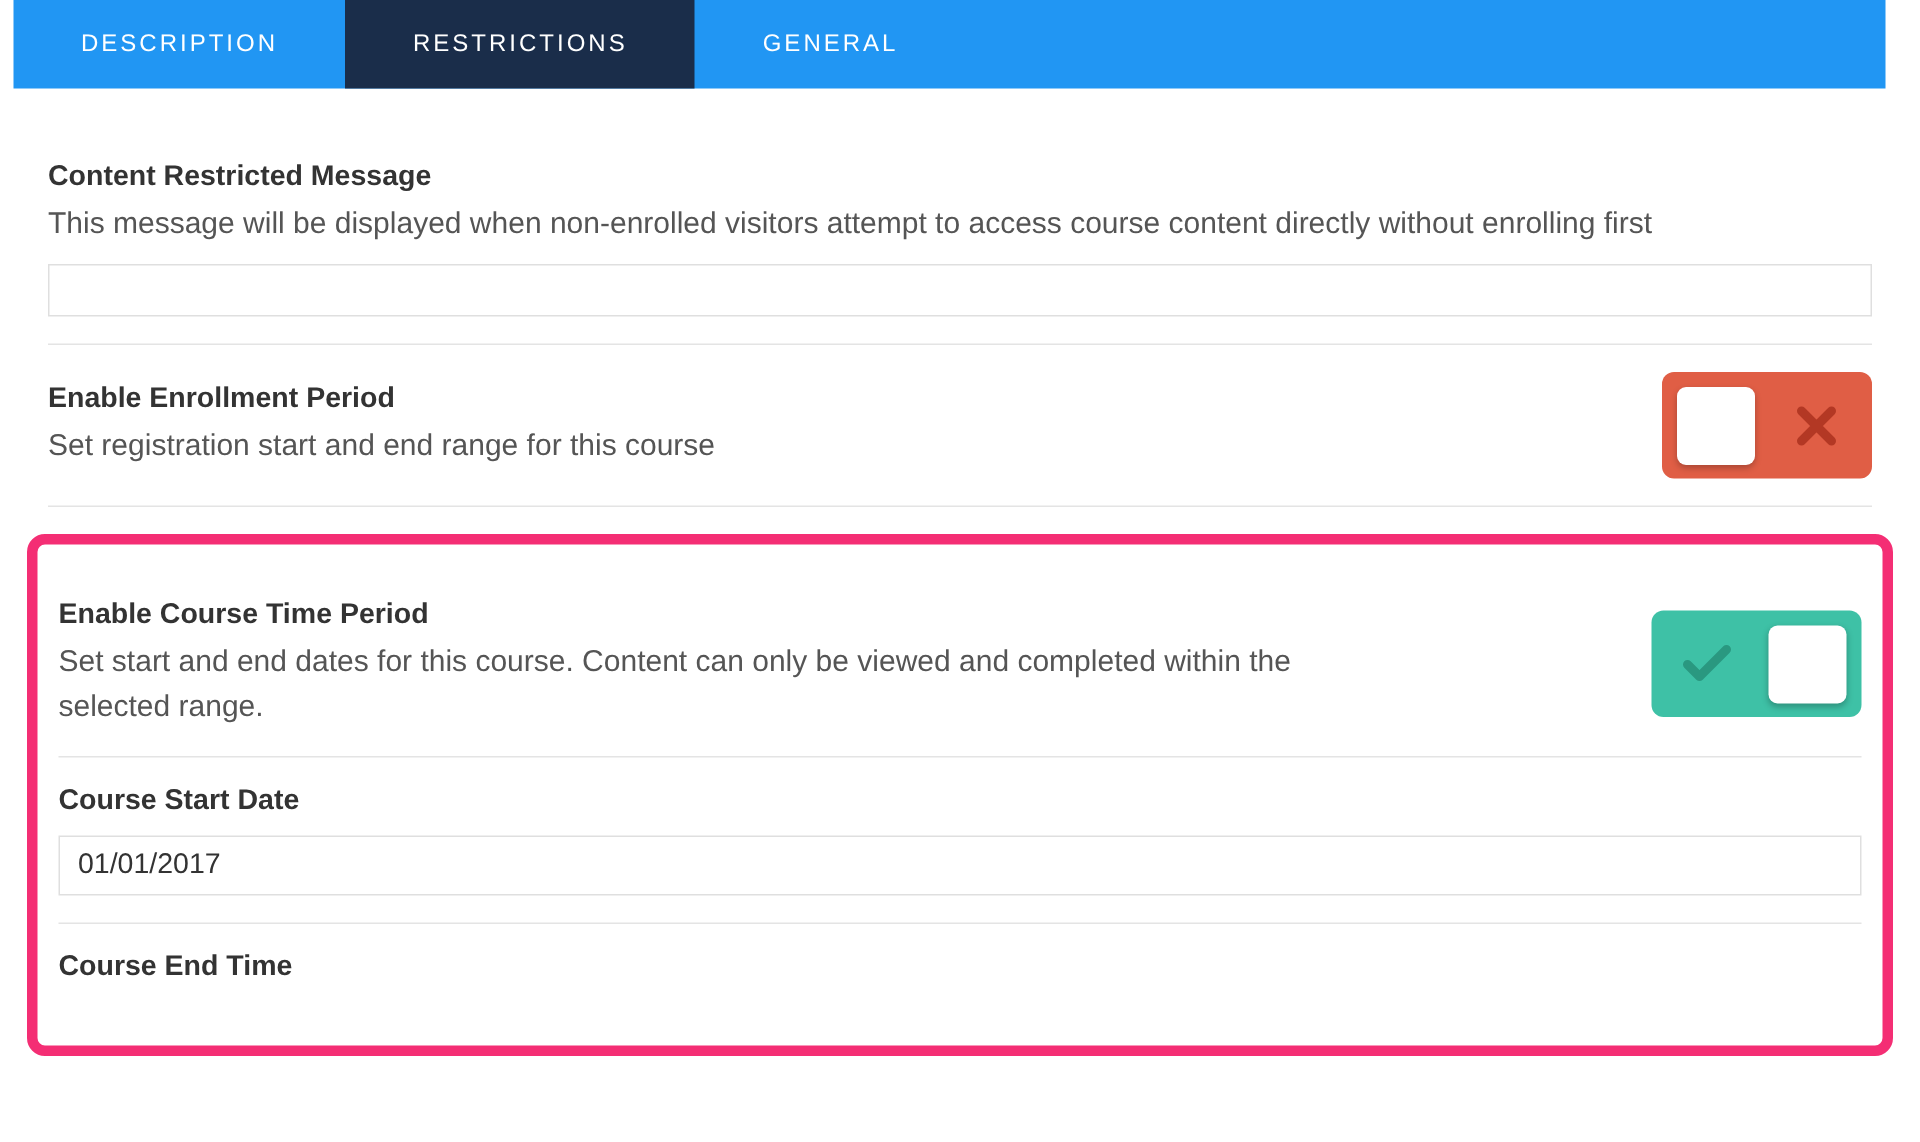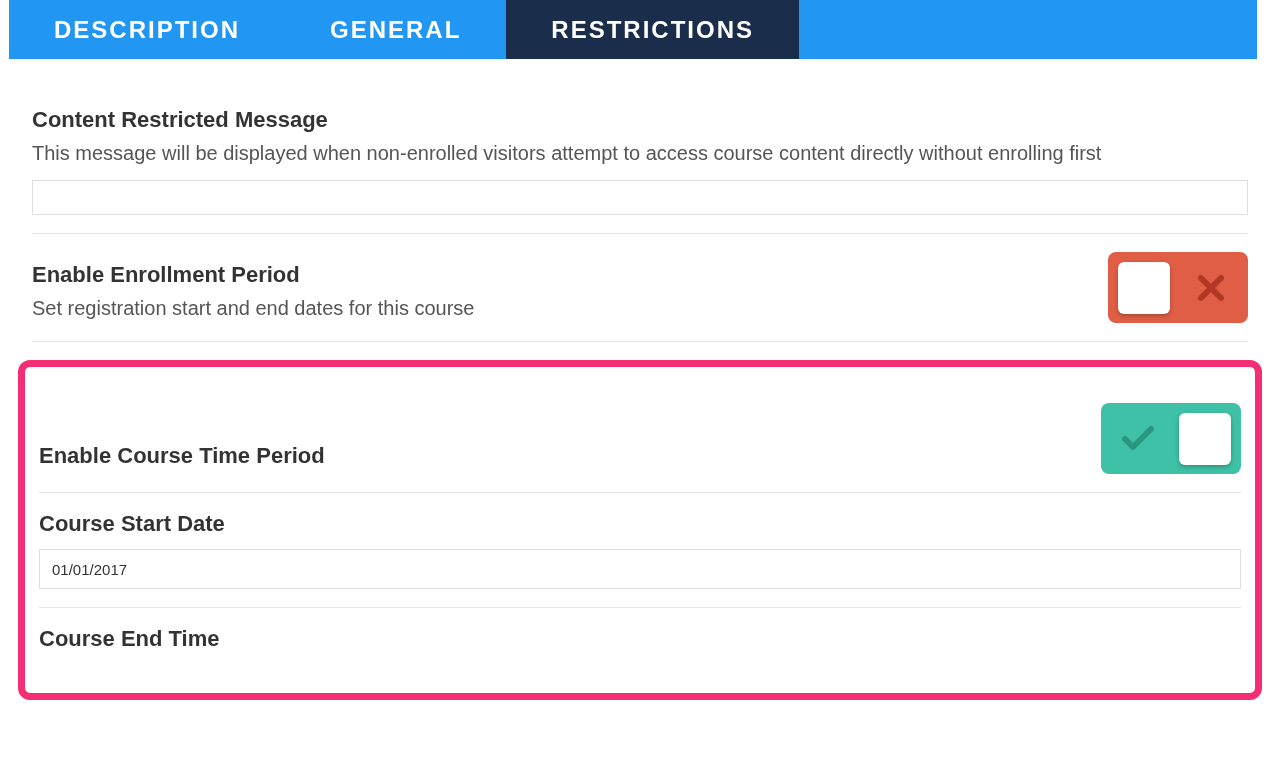--- a/index.html
+++ b/index.html
@@ -13,51 +13,51 @@
       background: #2196F3;
       height: 59px;
       margin-left: 9px;
       margin-right: 23px;
     }
     .tab {
       padding: 12px 45px;
       display: flex;
       align-items: center;
       color: #ffffff;
-      font-size: 24px;
+      font-size: 16px;
       letter-spacing: 2px;
-      font-weight: 700;
+      font-weight: 400;
       cursor: pointer;
     }
     .tab.active {
       background: #1a2d4a;
     }
     .content {
       padding: 48px 24px 0 24px;
       margin: 0 8px;
     }
     .section {
       border-bottom: 1px solid #e4e4e4;
       padding-bottom: 18px;
       margin-bottom: 18px;
     }
     .section.no-border {
       border-bottom: none;
     }
     .section-row {
       display: flex;
       justify-content: space-between;
-      align-items: flex-end;
+      align-items: center;
       gap: 28px;
     }
     .section-text {
       flex: 1;
     }
     .section-title {
-      font-size: 22px;
+      font-size: 19px;
       font-weight: 700;
       color: #333333;
       margin-bottom: 5px;
     }
     .section-desc {
       font-size: 20px;
       color: #555555;
       line-height: 1.5;
     }
     .text-input {
@@ -68,21 +68,21 @@
       font-size: 18px;
       color: #333333;
       margin-top: 12px;
       background: #ffffff;
     }
     .date-input {
       width: 100%;
       height: 40px;
       border: 1px solid #dfdfdf;
       padding: 8px 12px;
-      font-size: 15px;
+      font-size: 19px;
       color: #333333;
       margin-top: 7px;
       background: #ffffff;
     }
     .toggle {
       width: 140px;
       height: 71px;
       border-radius: 8px;
       position: relative;
       display: flex;
@@ -123,55 +123,56 @@
     }
     .highlight-box .section:first-child {
       padding-top: 0;
     }
   </style>
 </head>
 <body>
 
 <div class="tabs">
   <div class="tab">DESCRIPTION</div>
+  <div class="tab active">RESTRICTIONS</div>
   <div class="tab">GENERAL</div>
-  <div class="tab active">RESTRICTIONS</div>
 </div>
 
 <div class="content">
 
   <div class="section">
     <div class="section-title">Content Restricted Message</div>
     <div class="section-desc">This message will be displayed when non-enrolled visitors attempt to access course content directly without enrolling first</div>
     <input type="text" class="text-input" value="" style="">
   </div>
 
   <div class="section">
     <div class="section-row">
       <div class="section-text">
         <div class="section-title">Enable Enrollment Period</div>
-        <div class="section-desc">Set registration start and end dates for this course</div>
+        <div class="section-desc">Set registration start and end range for this course</div>
       </div>
       <div class="toggle off">
         <div class="toggle-knob"></div>
         <div class="toggle-icon">
           <svg width="30" height="30" viewBox="0 0 30 30">
             <path d="M5 5 L25 25 M25 5 L5 25" stroke="#b33824" stroke-width="6" stroke-linecap="round" fill="none"></path>
           </svg>
         </div>
       </div>
     </div>
   </div>
 
   <div class="highlight-box">
 
     <div class="section">
       <div class="section-row">
         <div class="section-text" style="max-width: 870px;">
           <div class="section-title">Enable Course Time Period</div>
+          <div class="section-desc">Set start and end dates for this course. Content can only be viewed and completed within the selected range.</div>
         </div>
         <div class="toggle on">
           <div class="toggle-icon">
             <svg width="34" height="28" viewBox="0 0 34 28">
               <path d="M4 14 L12 22 L30 4" stroke="#2a9880" stroke-width="6" stroke-linecap="round" stroke-linejoin="round" fill="none"></path>
             </svg>
           </div>
           <div class="toggle-knob"></div>
         </div>
       </div>

